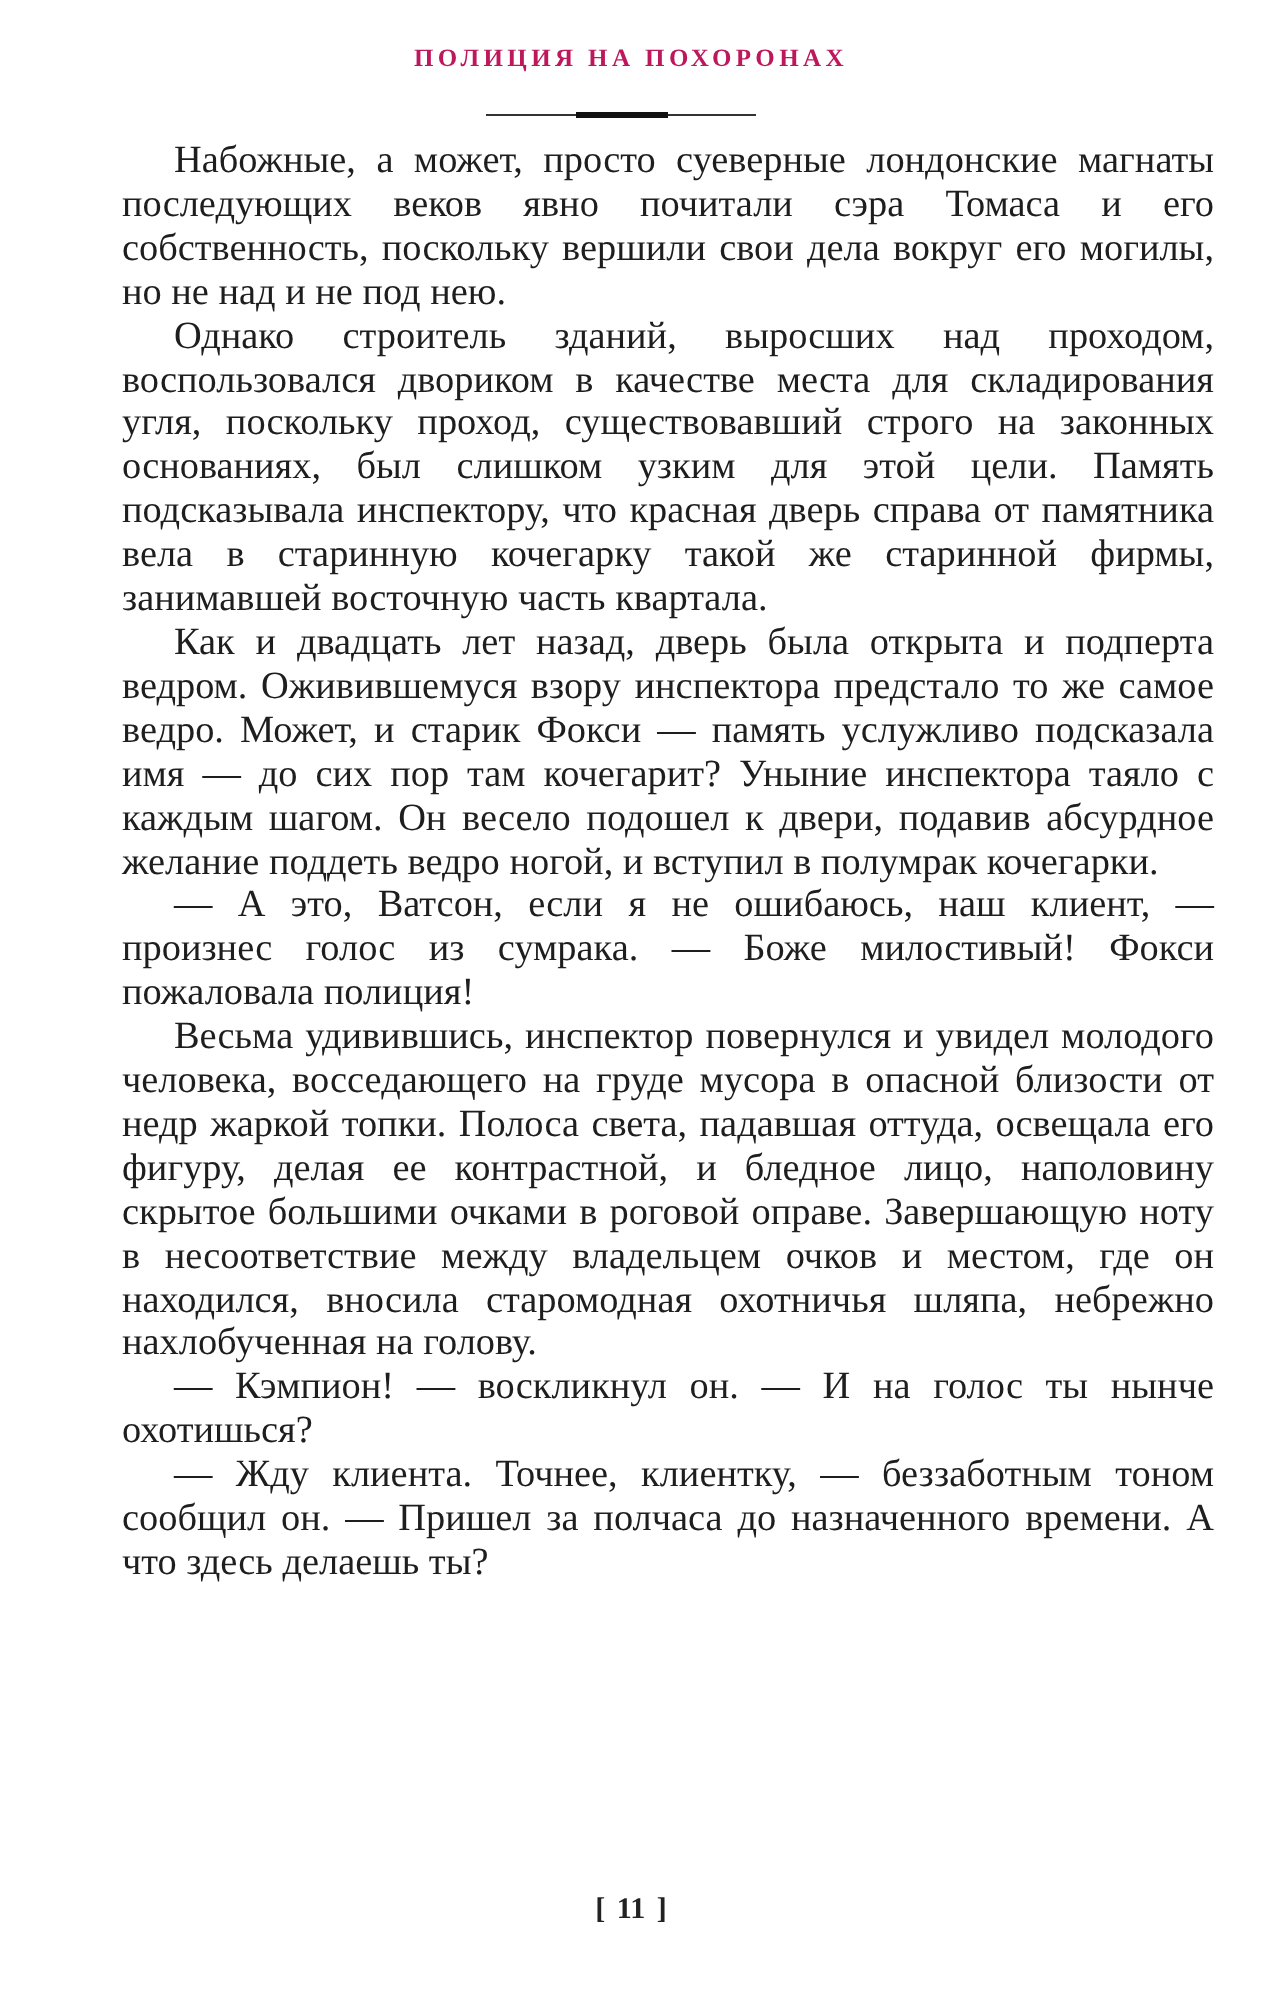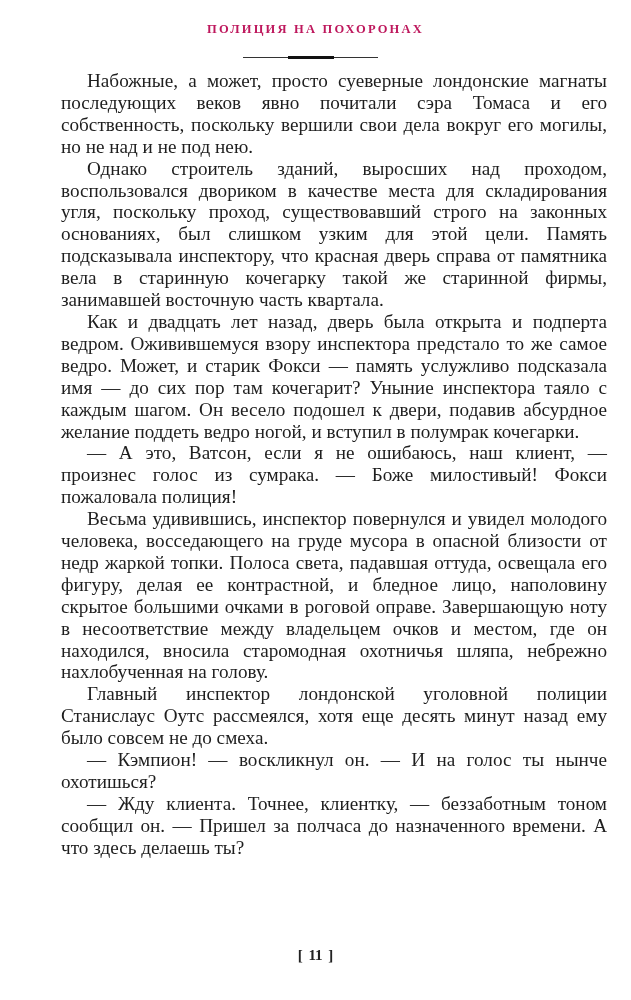--- a/index.html
+++ b/index.html
@@ -44,19 +44,18 @@
   <div class="running-head">ПОЛИЦИЯ НА ПОХОРОНАХ</div>
   <div class="head-rule"></div>
   <div class="head-rule-thick"></div>
 
   <div class="body-text">
     <p>Набожные, а может, просто суеверные лондонские магнаты последующих веков явно почитали сэра Томаса и его собственность, поскольку вершили свои дела вокруг его могилы, но не над и не под нею.</p>
     <p>Однако строитель зданий, выросших над проходом, воспользовался двориком в качестве места для складирования угля, поскольку проход, существовавший строго на законных основаниях, был слишком узким для этой цели. Память подсказывала инспектору, что красная дверь справа от памятника вела в старинную кочегарку такой же старинной фирмы, занимавшей восточную часть квартала.</p>
     <p>Как и двадцать лет назад, дверь была открыта и подперта ведром. Оживившемуся взору инспектора предстало то же самое ведро. Может, и старик Фокси — память услужливо подсказала имя — до сих пор там кочегарит? Уныние инспектора таяло с каждым шагом. Он весело подошел к двери, подавив абсурдное желание поддеть ведро ногой, и вступил в полумрак кочегарки.</p>
     <p>— А это, Ватсон, если я не ошибаюсь, наш клиент, — произнес голос из сумрака. — Боже милостивый! Фокси пожаловала полиция!</p>
     <p>Весьма удивившись, инспектор повернулся и увидел молодого человека, восседающего на груде мусора в опасной близости от недр жаркой топки. Полоса света, падавшая оттуда, освещала его фигуру, делая ее контрастной, и бледное лицо, наполовину скрытое большими очками в роговой оправе. Завершающую ноту в несоответствие между владельцем очков и местом, где он находился, вносила старомодная охотничья шляпа, небрежно нахлобученная на голову.</p>
-    <p>Главный инспектор лондонской уголовной полиции Станислаус Оутс рассмеялся, хотя еще десять минут назад ему было совсем не до смеха.</p>
     <p>— Кэмпион! — воскликнул он. — И на голос ты нынче охотишься?</p>
     <p>— Жду клиента. Точнее, клиентку, — беззаботным тоном сообщил он. — Пришел за полчаса до назначенного времени. А что здесь делаешь ты?</p>
   </div>
 
   <div class="folio">[ 11 ]</div>
 </div>
 
 </body></html>

